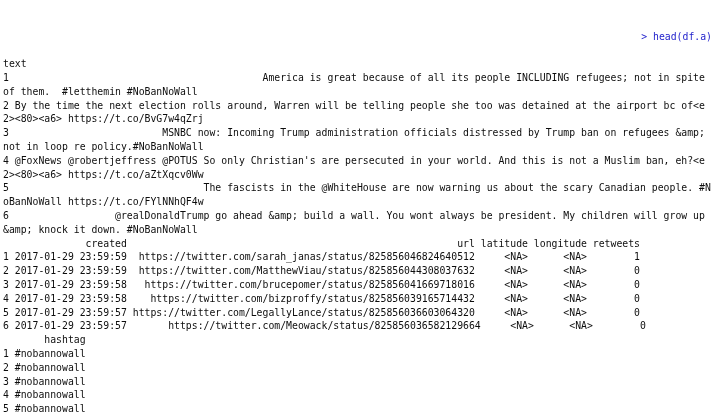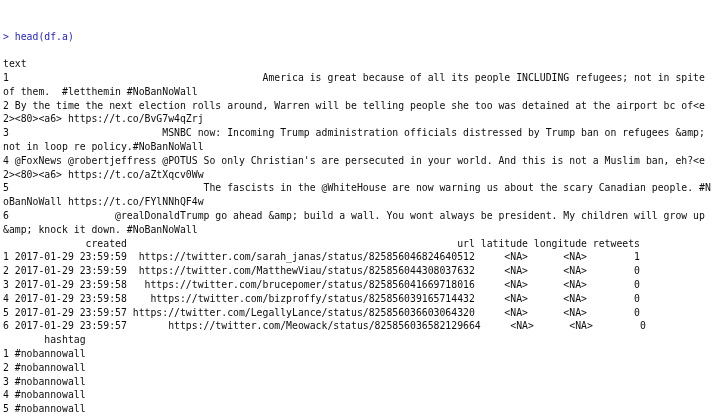--- a/index.html
+++ b/index.html
@@ -9,21 +9,21 @@
     width:712px;height:414px;
     padding:2px 0 0 3px;
     font-family:"DejaVu Sans Mono","Liberation Mono",monospace;
     font-size:9.8px;
     line-height:13.8px;
     color:#0d0d0d;
     white-space:pre;
     overflow:hidden;
   }
   .line{height:13.8px;white-space:pre;}
-  .line.input{color:#2323cc;}
+  .line.input{color:#2323cc;text-align:right;}
   .line.blank{height:13.8px;}
 </style>
 </head>
 <body>
 
 <div class="console">
   <div><div class="line input">&gt; head(df.a)</div><div class="line blank"></div><div class="line output">text</div><div class="line output">1                                           America is great because of all its people INCLUDING refugees; not in spite</div><div class="line output">of them.  #letthemin #NoBanNoWall</div><div class="line output">2 By the time the next election rolls around, Warren will be telling people she too was detained at the airport bc of&lt;e</div><div class="line output">2&gt;&lt;80&gt;&lt;a6&gt; https://t.co/BvG7w4qZrj</div><div class="line output">3                          MSNBC now: Incoming Trump administration officials distressed by Trump ban on refugees &amp;amp;</div><div class="line output">not in loop re policy.#NoBanNoWall</div><div class="line output">4 @FoxNews @robertjeffress @POTUS So only Christian's are persecuted in your world. And this is not a Muslim ban, eh?&lt;e</div><div class="line output">2&gt;&lt;80&gt;&lt;a6&gt; https://t.co/aZtXqcv0Ww</div><div class="line output">5                                 The fascists in the @WhiteHouse are now warning us about the scary Canadian people. #N</div><div class="line output">oBanNoWall https://t.co/FYlNNhQF4w</div><div class="line output">6                  @realDonaldTrump go ahead &amp;amp; build a wall. You wont always be president. My children will grow up</div><div class="line output">&amp;amp; knock it down. #NoBanNoWall</div><div class="line output">              created                                                        url latitude longitude retweets</div><div class="line output">1 2017-01-29 23:59:59  https://twitter.com/sarah_janas/status/825856046824640512     &lt;NA&gt;      &lt;NA&gt;        1</div><div class="line output">2 2017-01-29 23:59:59  https://twitter.com/MatthewViau/status/825856044308037632     &lt;NA&gt;      &lt;NA&gt;        0</div><div class="line output">3 2017-01-29 23:59:58   https://twitter.com/brucepomer/status/825856041669718016     &lt;NA&gt;      &lt;NA&gt;        0</div><div class="line output">4 2017-01-29 23:59:58    https://twitter.com/bizproffy/status/825856039165714432     &lt;NA&gt;      &lt;NA&gt;        0</div><div class="line output">5 2017-01-29 23:59:57 https://twitter.com/LegallyLance/status/825856036603064320     &lt;NA&gt;      &lt;NA&gt;        0</div><div class="line output">6 2017-01-29 23:59:57       https://twitter.com/Meowack/status/825856036582129664     &lt;NA&gt;      &lt;NA&gt;        0</div><div class="line output">       hashtag</div><div class="line output">1 #nobannowall</div><div class="line output">2 #nobannowall</div><div class="line output">3 #nobannowall</div><div class="line output">4 #nobannowall</div><div class="line output">5 #nobannowall</div></div>
   
 </div>
 

